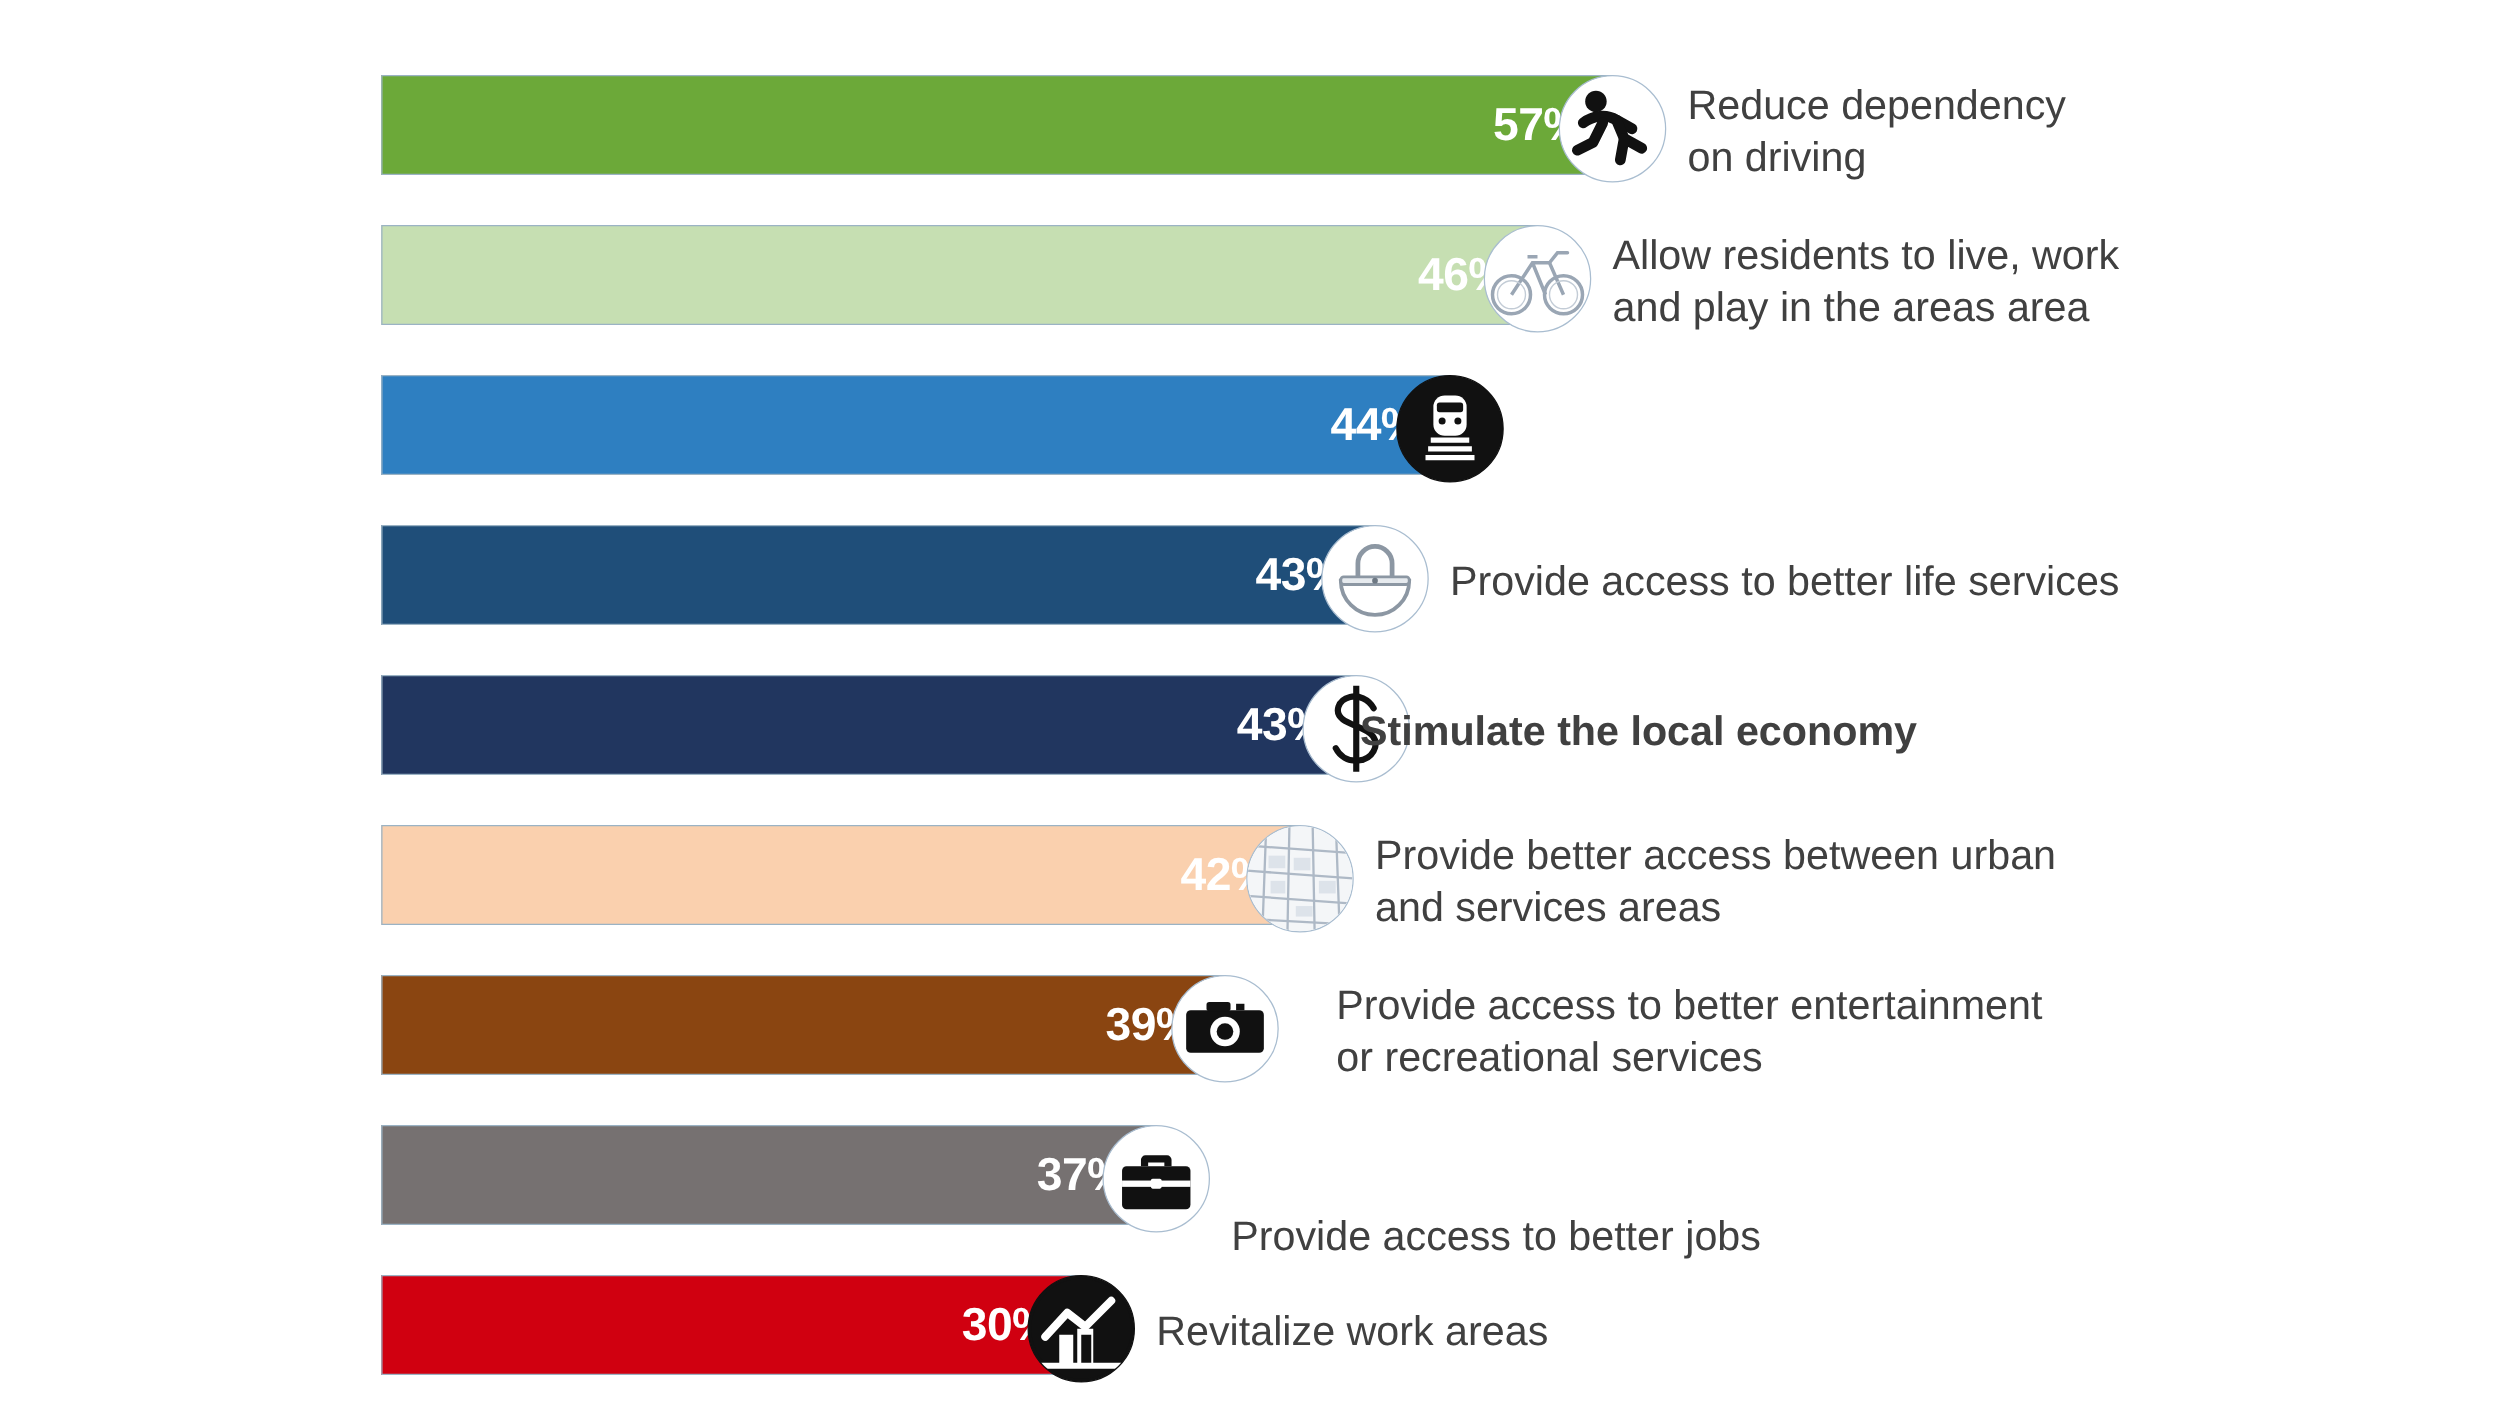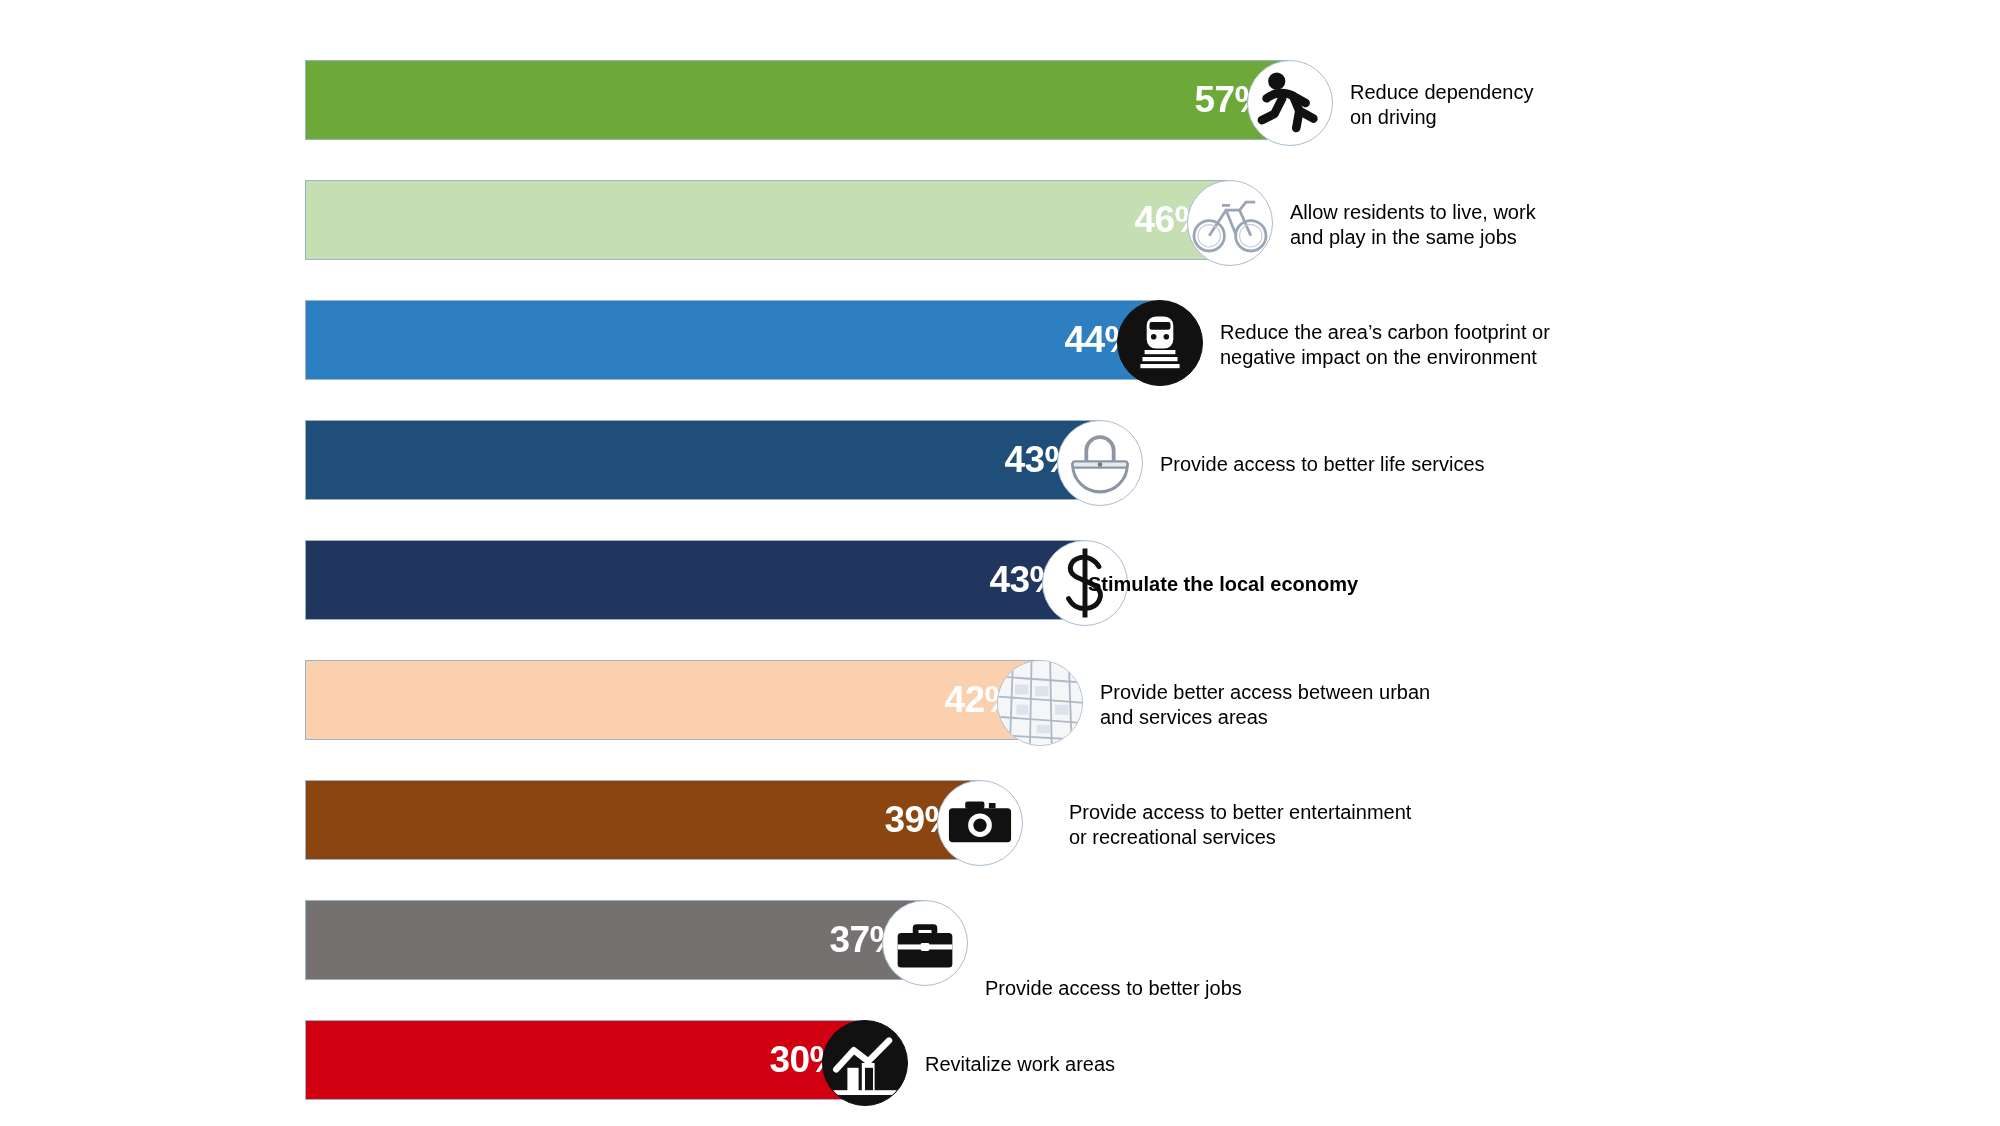--- a/index.html
+++ b/index.html
@@ -72,23 +72,23 @@
     background: #111111;
     border-color: #111111;
   }
   .icon-badge svg { display: block; }
 
   
   .bar-label {
     position: absolute;
     top: 50%;
     transform: translateY(-50%);
-    font-size: 20px;
+    font-size: 33px;
     line-height: 1.27;
-    color: #000000;
+    color: #404040;
     white-space: pre-line;
     font-weight: 500;
   }
 </style>
 </head>
 <body>
 
 <div id="chart-root">
     <div class="bar-row" style="top: 45px;">
       <div class="bar" style="width: 985px; background: rgb(108, 169, 57);">
@@ -118,39 +118,37 @@
         <path d="M24 66 L45 34 L62 34 L76 66 M45 34 L58 66 M40 28 L50 28"></path>
         <path d="M62 34 L70 24 L80 24" stroke-linecap="round"></path>
       </g>
       <g fill="none" stroke="#c3ccd6" stroke-width="1.4">
         <circle cx="24" cy="66" r="14"></circle>
         <circle cx="76" cy="66" r="14"></circle>
       </g>
     </svg>
       </div>
       <div class="bar-label" style="left: 1290px;">Allow residents to live, work
-and play in the same jobs</div>
+and play in the areas area</div>
     </div>
     <div class="bar-row" style="top: 285px;">
       <div class="bar" style="width: 855px; background: rgb(46, 127, 193);">
         <span class="bar-value" style="color: rgb(255, 255, 255);">44%</span>
       </div>
       <div class="icon-badge dark" style="left: 1117px;">
     <svg viewBox="0 0 100 100" width="70" height="70" aria-hidden="true">
       <rect x="31" y="12" width="38" height="46" rx="13" fill="#fff"></rect>
       <rect x="35" y="20" width="30" height="11" rx="3" fill="#111"></rect>
       <circle cx="41" cy="41" r="4" fill="#111"></circle>
       <circle cx="59" cy="41" r="4" fill="#111"></circle>
       <rect x="28" y="60" width="44" height="6" fill="#fff"></rect>
       <rect x="25" y="70" width="50" height="6" fill="#fff"></rect>
       <rect x="22" y="80" width="56" height="6" fill="#fff"></rect>
     </svg>
       </div>
-      <div class="bar-label" style="left: 1220px;">Reduce the area’s carbon footprint or
-negative impact on the environment</div>
     </div>
     <div class="bar-row" style="top: 405px;">
       <div class="bar" style="width: 795px; background: rgb(31, 78, 121);">
         <span class="bar-value" style="color: rgb(255, 255, 255);">43%</span>
       </div>
       <div class="icon-badge" style="left: 1057px;">
     <svg viewBox="0 0 100 100" width="76" height="76" aria-hidden="true">
       <path d="M32 52 V34 a18 18 0 0 1 36 0 V52" fill="none" stroke="#8c97a3" stroke-width="5"></path>
       <path d="M14 52 H86 A36 36 0 0 1 14 52 Z" fill="#ffffff" stroke="#8c97a3" stroke-width="4"></path>
       <rect x="14" y="48" width="72" height="8" rx="3" fill="#e6eaee" stroke="#8c97a3" stroke-width="3"></rect>

